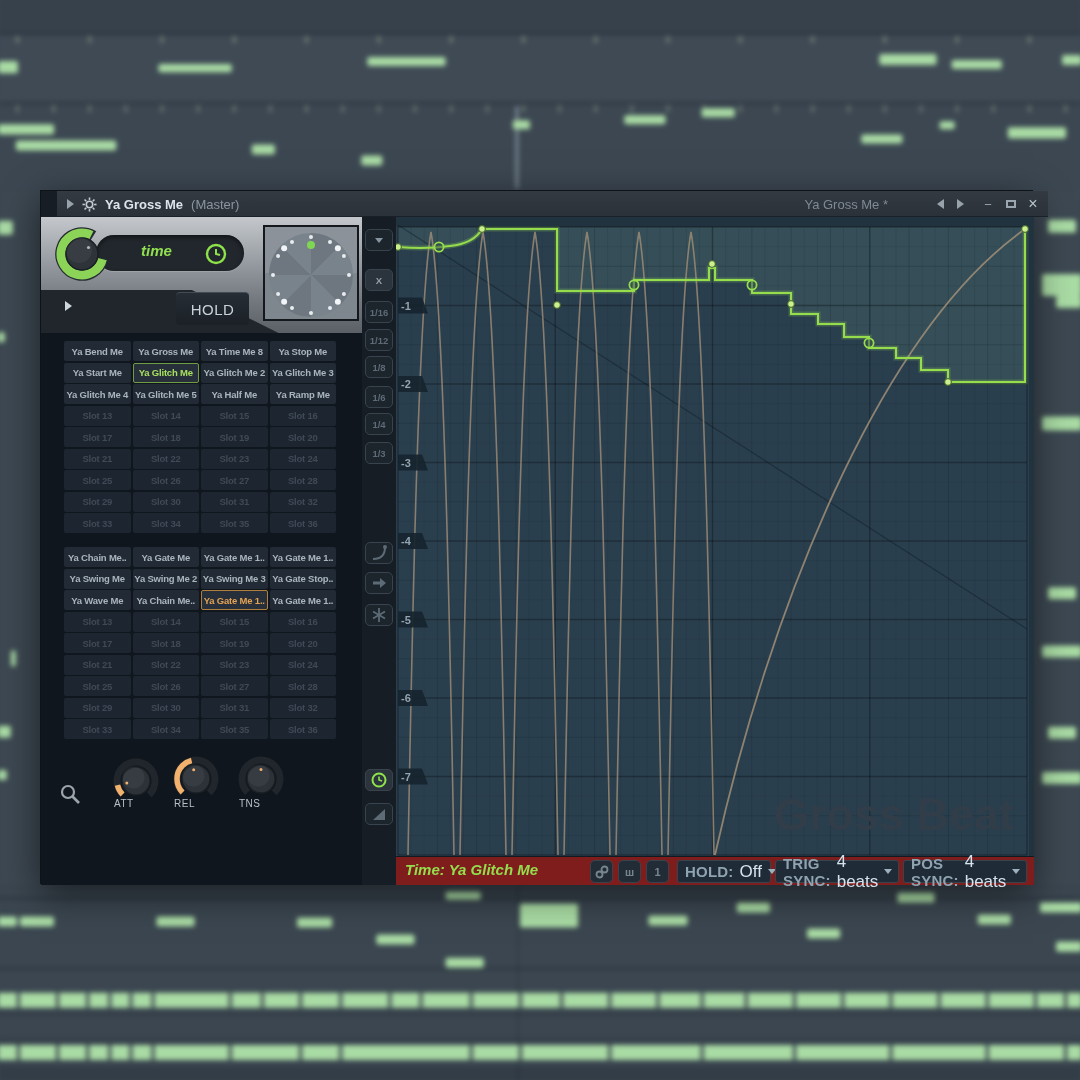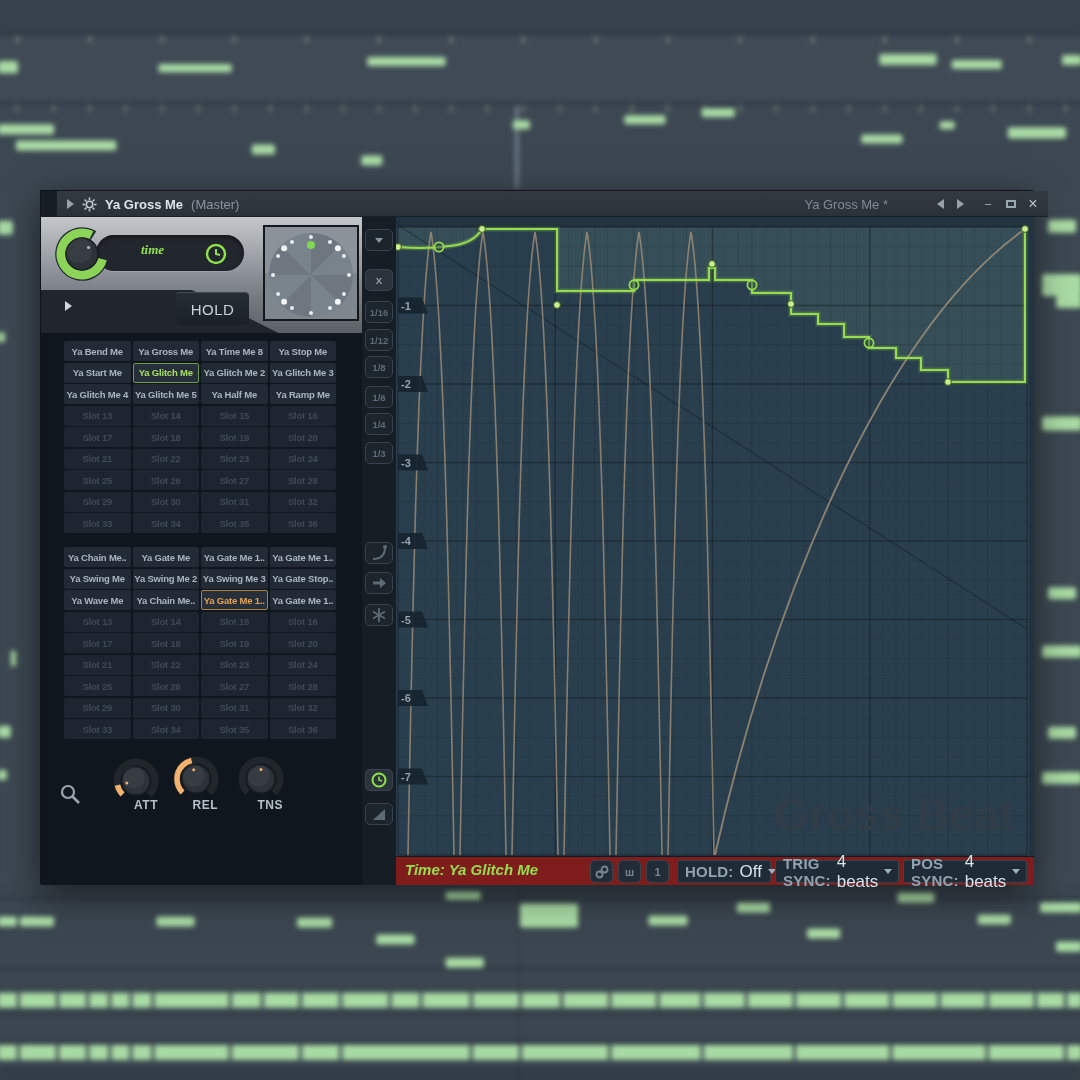--- a/index.html
+++ b/index.html
@@ -29,36 +29,36 @@
   .max-box{width:10px;height:8px;border:2px solid #9aa6b0;}
   .body{position:absolute;left:0;top:26px;width:993px;height:668px;}
   
   .left-panel{position:absolute;left:0;top:0;width:321px;height:668px;background:#10161d;}
   .lp-top{position:absolute;left:0;top:0;width:321px;height:116px;
     background:linear-gradient(#c4c8cc,#989da3 38%,#757a80 70%,#5a6066);}
   .lp-top-dark{position:absolute;left:0;top:0;width:321px;height:116px;
     background:#20262c;clip-path:polygon(0 63%,47% 63%,74% 100%,0 100%);}
   .pill{position:absolute;border-radius:19px;background:#22272d;
     box-shadow:inset 0 2px 4px rgba(0,0,0,.55),0 1px 0 rgba(255,255,255,.15);}
-  .pill-label{position:absolute;font-style:italic;font-size:13px;font-weight:bold;font-family:Liberation Serif, serif;}
+  .pill-label{position:absolute;font-style:italic;font-size:15px;font-weight:bold;}
   .hold-btn{position:absolute;left:135px;top:75px;width:73px;height:33px;border-radius:4px;
     background:linear-gradient(#262d34,#1a2026);border-top:1px solid #434c55;
     display:flex;align-items:center;justify-content:center;
     color:#c9d2d9;font-size:15px;letter-spacing:.5px;}
   .lp-collapse{position:absolute;left:24px;top:84px;width:0;height:0;
     border-top:5px solid transparent;border-bottom:5px solid transparent;border-left:7px solid #cfd6dc;}
   .slots{position:absolute;left:23px;width:272px;display:grid;
     grid-template-columns:repeat(4,1fr);gap:1.5px 2px;}
   .slot{height:20px;background:#222b35;border-radius:2px;display:flex;align-items:center;
     justify-content:center;font-size:9.5px;font-weight:bold;color:#a9b4bd;letter-spacing:-.2px;
     white-space:nowrap;overflow:hidden;}
   .slot.empty{background:#1d2530;color:#3f4a56;}
   .slot.sel-time{color:#a8e060;border:1px solid #6f9c42;background:#262f3a;}
   .slot.sel-vol{color:#e3a254;border:1px solid #b07f3c;background:#262f3a;}
-  .knob-label{position:absolute;width:44px;text-align:right;font-size:12px;font-weight:bold;
+  .knob-label{position:absolute;width:44px;text-align:left;font-size:10px;font-weight:normal;
     color:#b6c0c8;letter-spacing:.5px;}
   .lp-bottom{position:absolute;left:0;top:604px;width:321px;height:64px;
     background:linear-gradient(#b9bdc1,#8d9298 45%,#62686e);}
   .lp-bottom-dark{position:absolute;left:0;top:0;width:321px;height:64px;background:#20262c;
     clip-path:polygon(0 0,50% 0,80% 100%,0 100%);}
   
   .tab-col{position:absolute;left:321px;top:0;width:34px;height:668px;background:#161d24;}
   .tab{position:absolute;left:3px;width:28px;height:22px;border:1.5px solid #39434e;
     border-radius:5px;background:#1c242c;display:flex;align-items:center;justify-content:center;
     font-size:9.5px;font-weight:bold;color:#5d6b76;}

